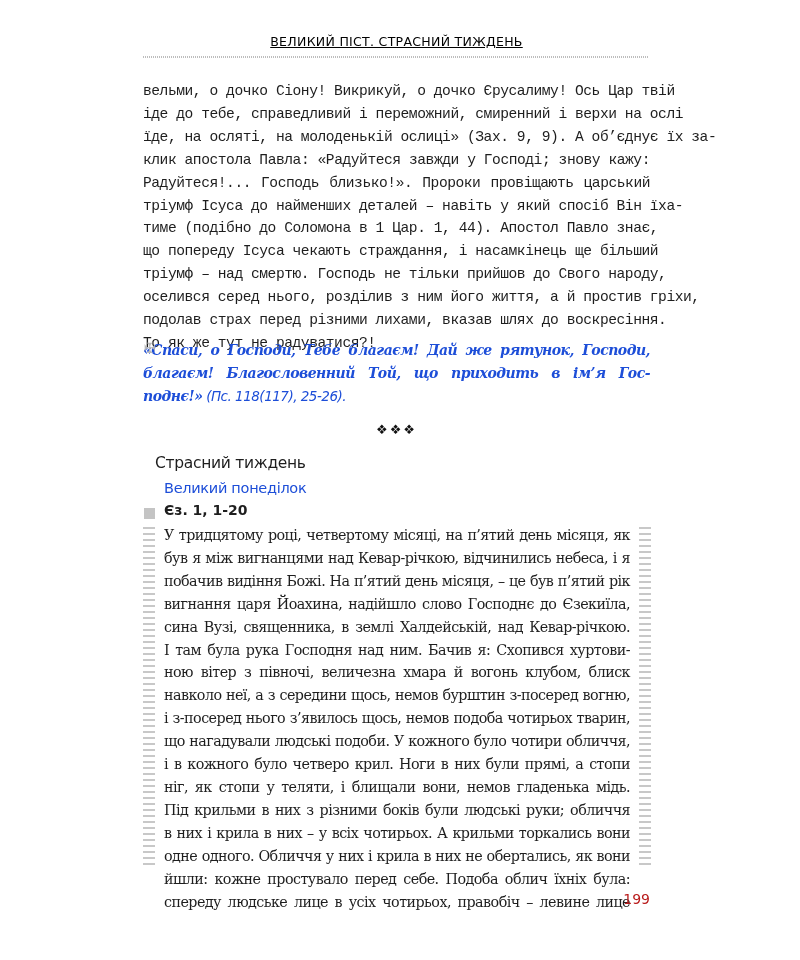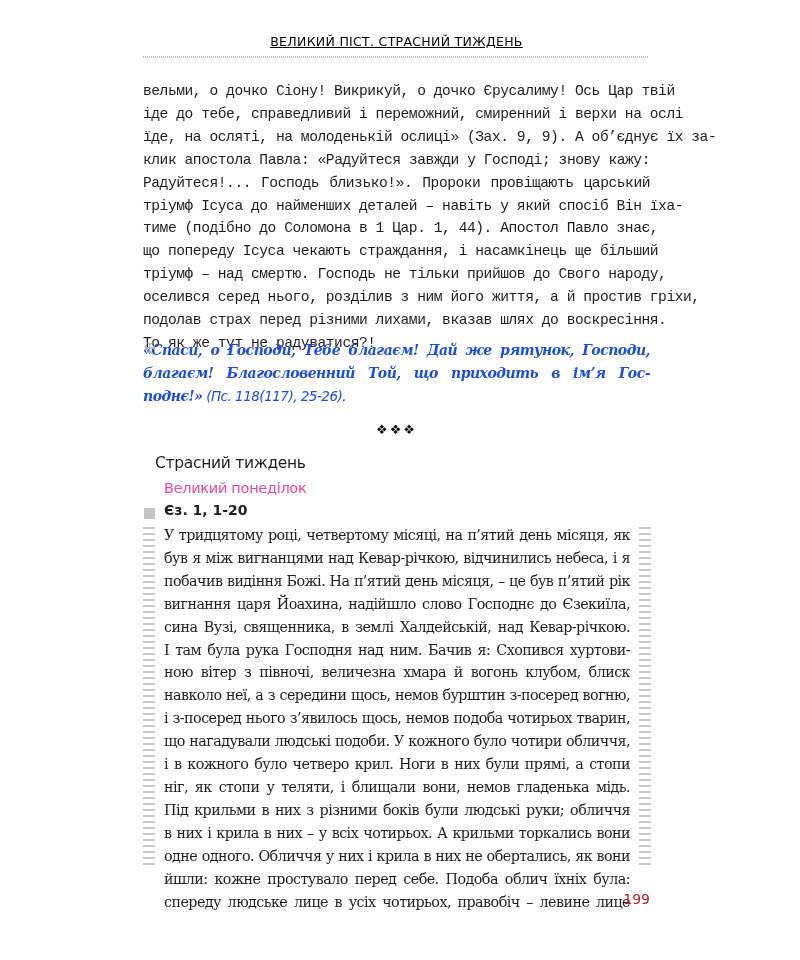--- a/index.html
+++ b/index.html
@@ -100,21 +100,21 @@
       font-size: 15.5px;
       color: #1e1e1e;
       letter-spacing: -0.3px;
     }
     .subsection-title {
       position: absolute;
       top: 480px;
       left: 21px;
       font-family: "DejaVu Sans", sans-serif;
       font-size: 14.5px;
-      color: #ec4899;
+      color: #1d4ed8;
       letter-spacing: -0.3px;
     }
     .reading-ref-marker {
       position: absolute;
       top: 508px;
       left: 1px;
       width: 11px;
       height: 11px;
       background: #c4c4c4;
     }

